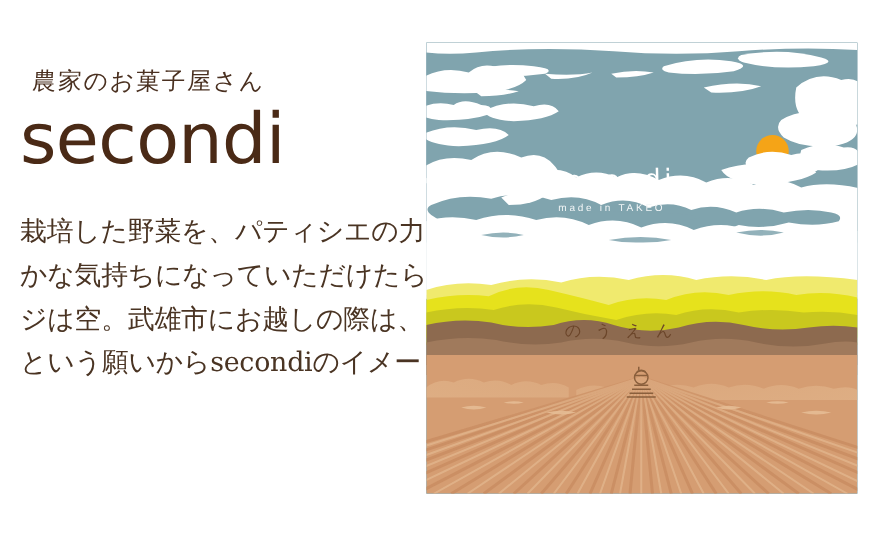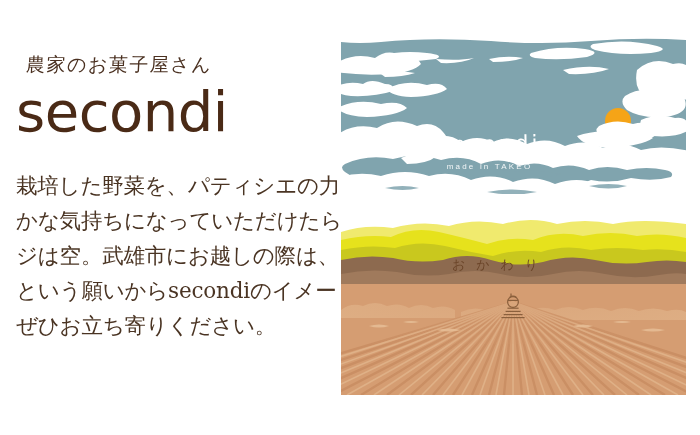--- a/index.html
+++ b/index.html
@@ -136,21 +136,20 @@
 
     <div class="kicker">農家のお菓子屋さん</div>
 
     <div class="brand">secondi</div>
 
     <div class="body-copy">
       <span class="ln">栽培した野菜を、パティシエの力を</span>
       <span class="ln">かな気持ちになっていただけたら」</span>
       <span class="ln">ジは空。武雄市にお越しの際は、</span>
       <span class="ln">という願いからsecondiのイメー</span>
-      <span class="ln">ぜひお立ち寄りください。</span>
     </div>
   </div>
 
   <div class="art-panel">
 
     <svg width="345" height="361" viewBox="0 0 345 361">
       <defs>
         <clipPath id="panelClip">
             <rect x="0" y="0" width="345" height="361"></rect>
           </clipPath>
@@ -371,16 +370,16 @@
           <path d="M160.4,283.6 h23.2"></path>
           <path d="M170,262 v-2.6"></path>
         </g>
 
       </g>
     </svg>
 
     <div class="art-text sky-brand">secondi</div>
     <div class="art-text sky-sub">made in TAKEO</div>
 
-    <div class="art-text field-line2">おかわり</div>
+    <div class="art-text field-line2">のうえん</div>
 
   </div>
 </div>
 
 </body></html>

